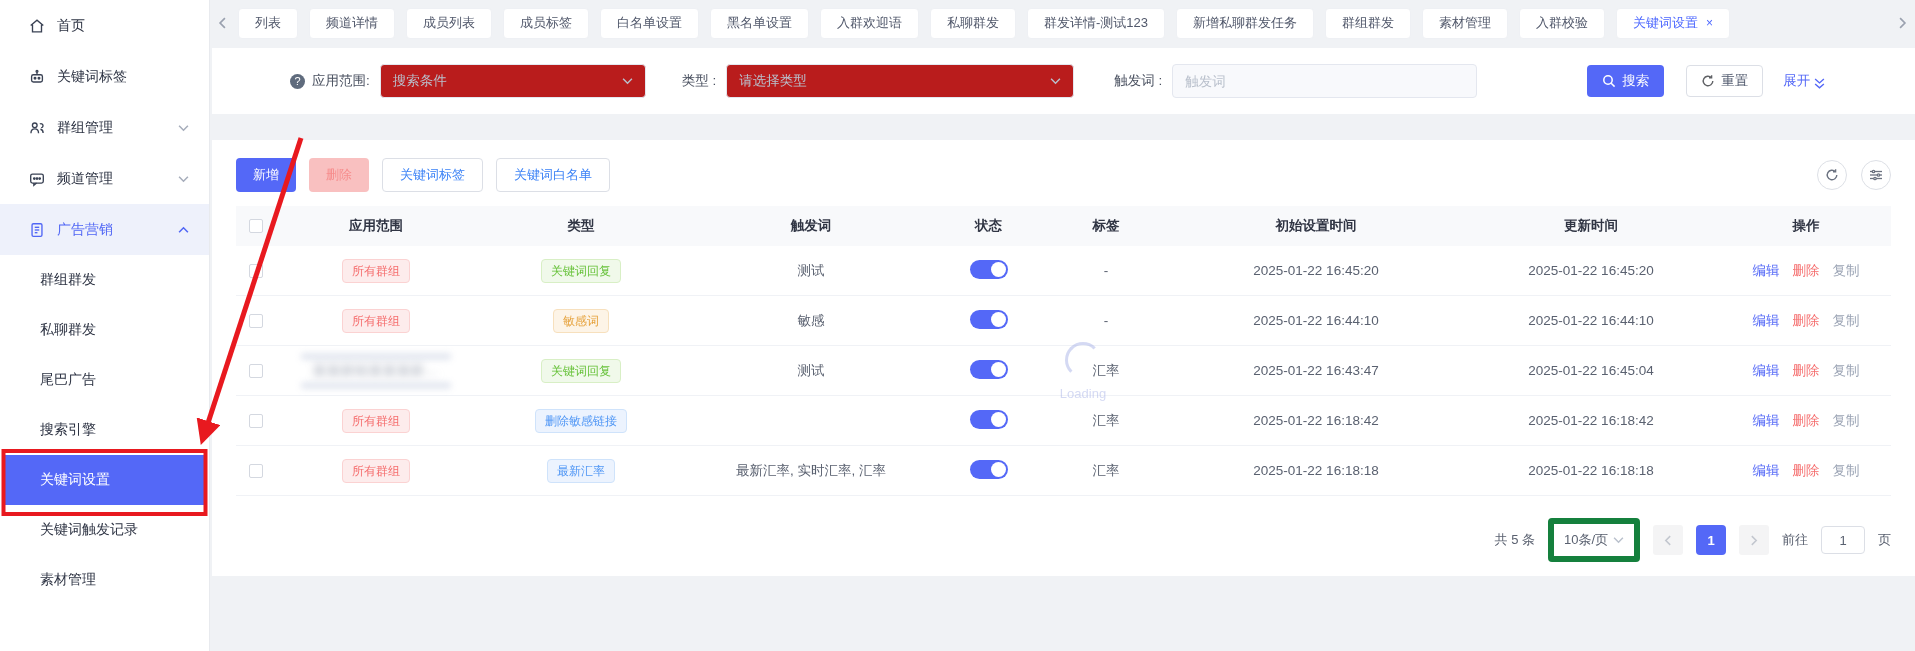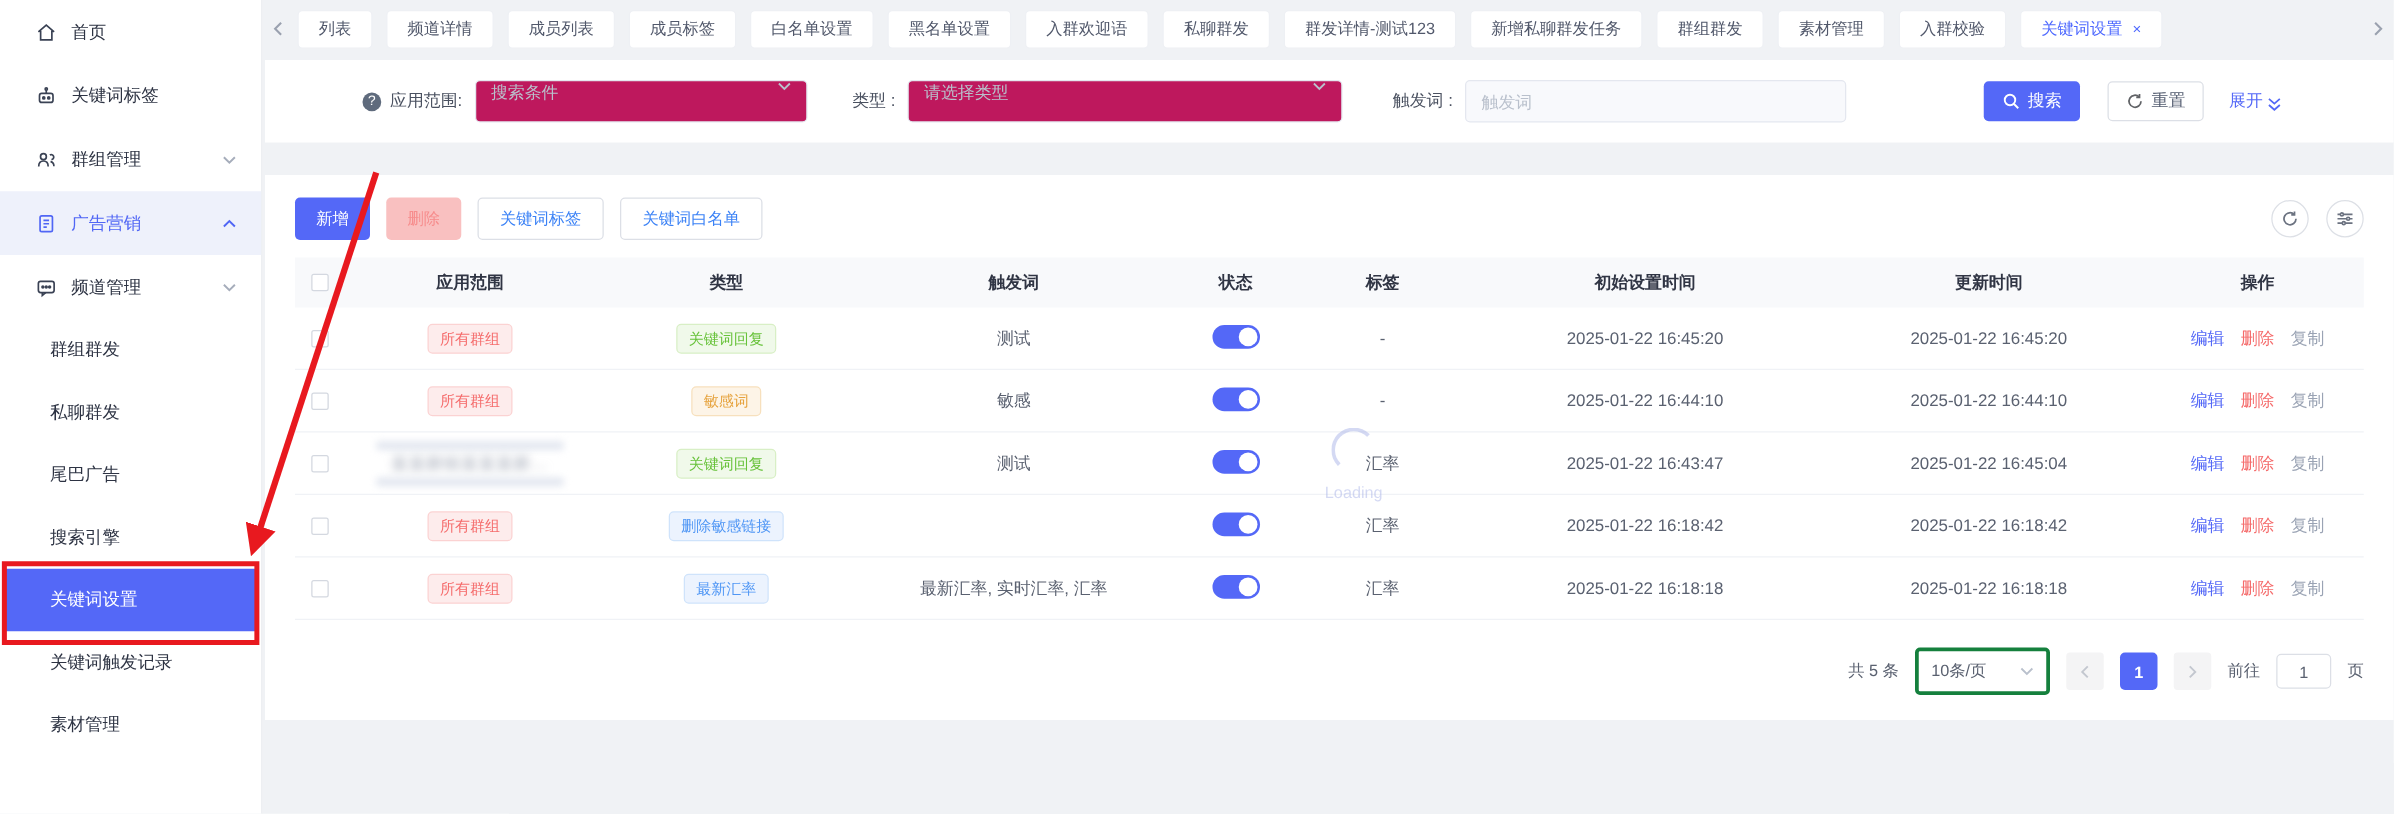--- a/index.html
+++ b/index.html
@@ -33,22 +33,22 @@
   .tab .x { color:#4d68ff; font-size:12px; }
 
   
   .filter { position:absolute; left:212px; top:48px; right:0; height:66px;
             background:#fff; display:flex; align-items:center; padding-left:78px;
             font-size:13.5px; color:#4a5160; }
   .q-icon { width:15px; height:15px; border-radius:50%; background:#5f6b7d; color:#fff;
             font-size:11px; display:flex; align-items:center; justify-content:center;
             margin-right:7px; flex:none; }
   .f-label { margin-right:10px; white-space:nowrap; }
-  .sel { height:34px; background:#be185d; border:1px solid #e4e7ef; border-radius:4px;
-         display:flex; align-items:flex-start; padding:0 12px; color:#b9c0cc; font-size:13.5px; }
+  .sel { height:34px; background:#b91c1c; border:1px solid #e4e7ef; border-radius:4px;
+         display:flex; align-items:center; padding:0 12px; color:#b9c0cc; font-size:13.5px; }
   .sel .dd { margin-left:auto; color:#b9c0cc; }
   .sel.w1 { width:266px; margin-right:36px; }
   .sel.w2 { width:348px; margin-right:40px; }
   .inp { width:305px; height:34px; background:#f8f9fc; border:1px solid #e4e7ef;
          border-radius:4px; padding:0 12px; color:#5a6170; font-size:13.5px;
          font-family:"Liberation Sans",sans-serif; }
   .inp::placeholder { color:#b9c0cc; }
   .btn-search { margin-left:110px; height:32px; padding:0 15px; background:#5468f7;
          color:#fff; border:none; border-radius:4px; font-size:13.5px;
          display:flex; align-items:center; gap:6px; }
@@ -96,21 +96,21 @@
              border-radius:2px; margin:2px 0; }
   .switch { width:38px; height:19px; border-radius:10px; background:#5468f7;
             position:relative; display:inline-block; }
   .switch::after { content:""; position:absolute; right:2px; top:2px; width:15px;
             height:15px; border-radius:50%; background:#fff; }
   .lnk-edit{color:#5468f7;} .lnk-del{color:#f56c6c;} .lnk-copy{color:#9aa3b4;}
 
   
   .pager { display:flex; justify-content:flex-end; align-items:center; gap:13px;
            margin:22px 24px 0; font-size:13px; color:#5a6170; }
-  .pg-select { width:108px; height:30px; border:3px solid #15803d; border-radius:4px;
+  .pg-select { width:92px; height:30px; border:6px solid #15803d; border-radius:4px;
            background:#fff; display:flex; align-items:center; justify-content:space-between;
            padding:16px 10px; color:#5a6170; }
   .pg-select .dd { color:#b9c0cc; }
   .pg-btn { width:30px; height:30px; border-radius:3px; background:#f4f4f5; color:#c3c7cf;
            display:flex; align-items:center; justify-content:center; }
   .pg-cur { width:30px; height:30px; border-radius:4px; background:#5468f7; color:#fff;
            font-weight:bold; display:flex; align-items:center; justify-content:center; }
   .pg-input { width:44px; height:28px; border:1px solid #dcdfe6; border-radius:4px;
            text-align:center; color:#5a6170; font-size:13px;
            font-family:"Liberation Sans",sans-serif; }
@@ -150,43 +150,43 @@
         <circle cx="7.5" cy="7" r="2.6"></circle>
         <path d="M3.3 15.7 c0-3.2 2-4.8 4.2-4.8 s4.2 1.6 4.2 4.8"></path>
         <path d="M13.2 5.6 a2.2 2.2 0 1 1 1.4 4"></path>
         <path d="M13.8 11.4 c2 .3 3 1.8 3 4.1"></path>
       </svg>
     <span>群组管理</span>
     <svg class="chev" width="11" height="8" viewBox="0 0 10 7" fill="none" stroke="currentColor" stroke-width="1.4">
         <polyline points="1,1.5 5,5.5 9,1.5"></polyline>
       </svg>
   </div>
-  <div class="side-item parent-active">
-    <svg class="ic" viewBox="0 0 20 20" fill="none" stroke="#5066f5" stroke-width="1.5">
-        <rect x="4.5" y="3" width="11" height="14" rx="1.5"></rect>
-        <line x1="7.5" y1="7" x2="12.5" y2="7"></line>
-        <line x1="7.5" y1="10" x2="12.5" y2="10"></line>
-        <line x1="7.5" y1="13" x2="10.5" y2="13"></line>
-      </svg>
-    <span>广告营销</span>
-    <svg class="chev" width="11" height="8" viewBox="0 0 10 7" fill="none" stroke="currentColor" stroke-width="1.4">
-        <polyline points="1,5.5 5,1.5 9,5.5"></polyline>
-      </svg>
-  </div>
   <div class="side-item">
     <svg class="ic" viewBox="0 0 20 20" fill="none" stroke="#3a4254" stroke-width="1.5">
         <rect x="3" y="4.5" width="14" height="10" rx="2"></rect>
         <path d="M6.5 14.5 v2.5 l3-2.5"></path>
         <circle cx="7" cy="9.5" r=".8" fill="#3a4254"></circle>
         <circle cx="10" cy="9.5" r=".8" fill="#3a4254"></circle>
         <circle cx="13" cy="9.5" r=".8" fill="#3a4254"></circle>
       </svg>
     <span>频道管理</span>
     <svg class="chev" width="11" height="8" viewBox="0 0 10 7" fill="none" stroke="currentColor" stroke-width="1.4">
         <polyline points="1,1.5 5,5.5 9,1.5"></polyline>
+      </svg>
+  </div>
+  <div class="side-item parent-active">
+    <svg class="ic" viewBox="0 0 20 20" fill="none" stroke="#5066f5" stroke-width="1.5">
+        <rect x="4.5" y="3" width="11" height="14" rx="1.5"></rect>
+        <line x1="7.5" y1="7" x2="12.5" y2="7"></line>
+        <line x1="7.5" y1="10" x2="12.5" y2="10"></line>
+        <line x1="7.5" y1="13" x2="10.5" y2="13"></line>
+      </svg>
+    <span>广告营销</span>
+    <svg class="chev" width="11" height="8" viewBox="0 0 10 7" fill="none" stroke="currentColor" stroke-width="1.4">
+        <polyline points="1,5.5 5,1.5 9,5.5"></polyline>
       </svg>
   </div>
   <div class="side-sub">
       <span>群组群发</span>
     </div>
   <div class="side-sub">
       <span>私聊群发</span>
     </div>
   <div class="side-sub">
       <span>尾巴广告</span>

